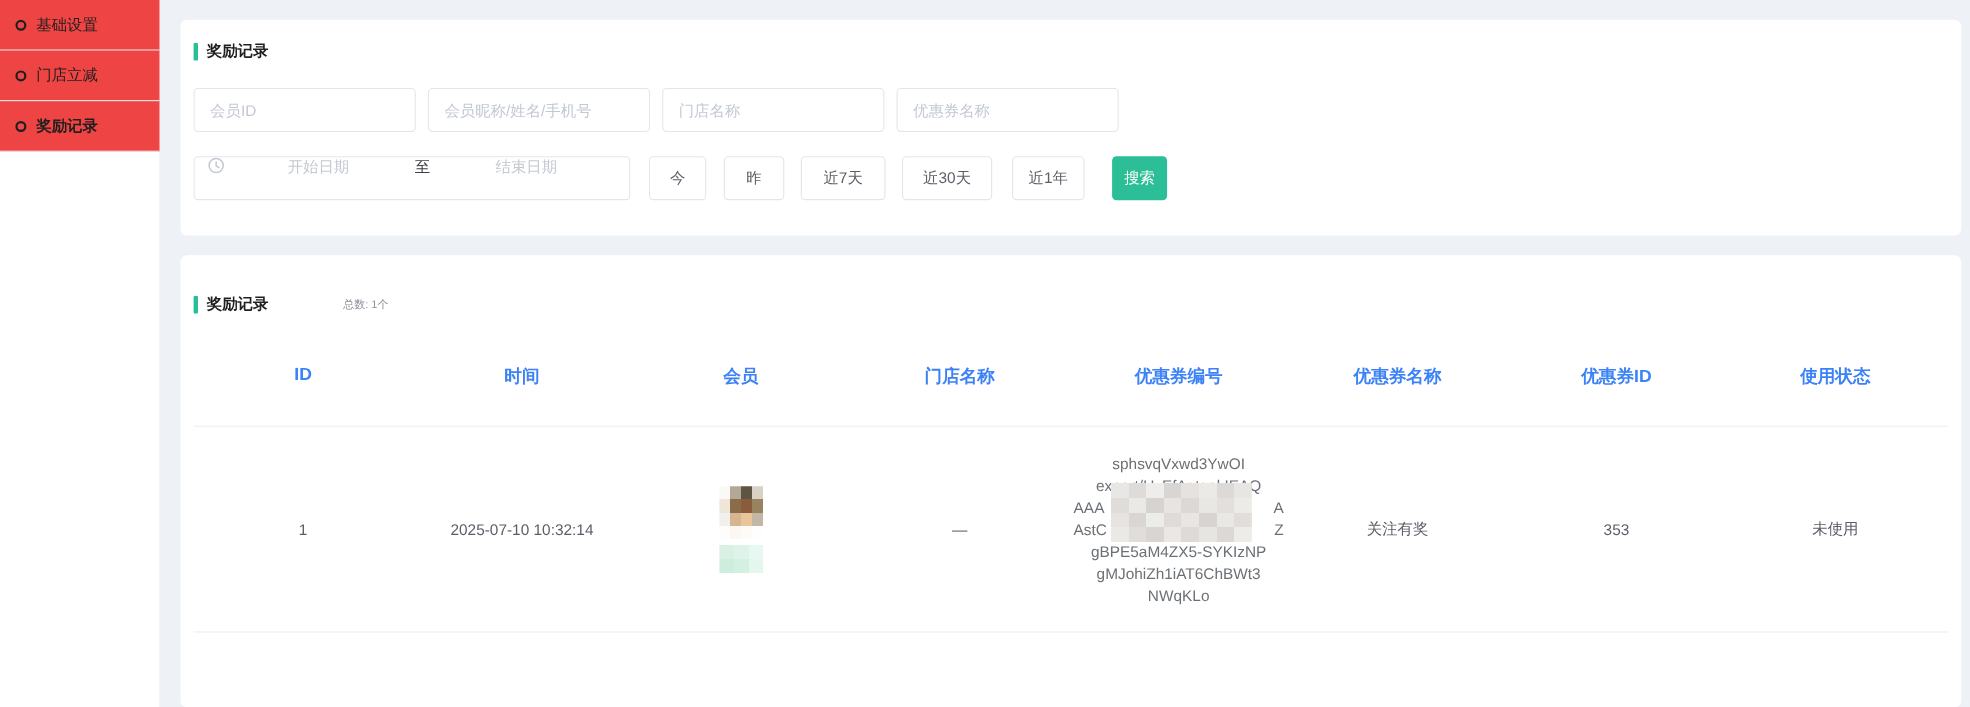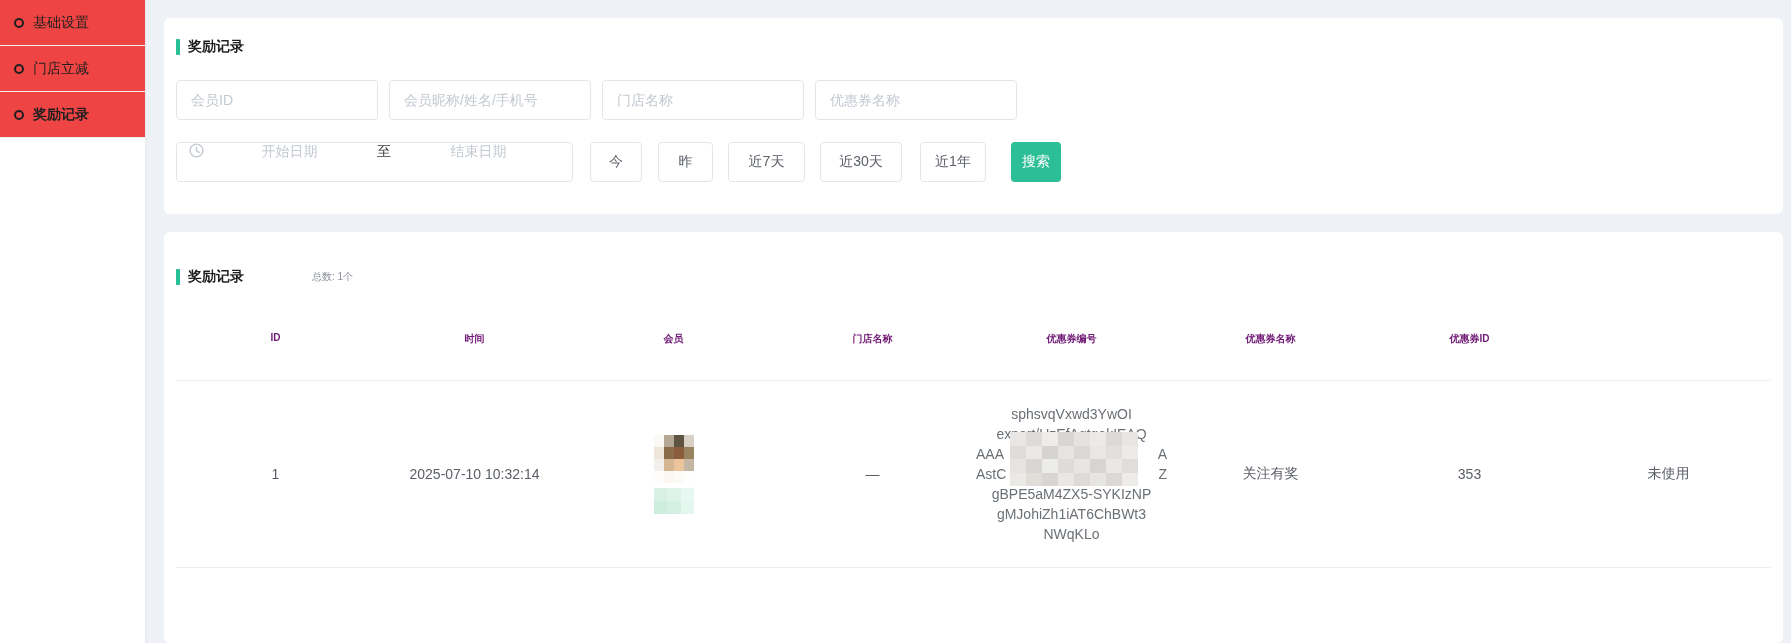--- a/index.html
+++ b/index.html
@@ -72,21 +72,21 @@
   .search-btn {
     margin-left:25px; width:50px; height:40px; border:none; border-radius:4px;
     background:#2cbe96; color:#ffffff; font-size:14px; cursor:pointer;
     font-family:"Liberation Sans","DejaVu Sans",sans-serif;
   }
   
   .grid-table { margin-top:28px; width:1595px; }
   .g-head, .g-row { display:flex; }
   .g-cell { width:199px; text-align:center; }
   .g-head .g-cell {
-    font-size:10px; font-weight:bold; color:#701a75; padding:18px 0 34px 0;
+    font-size:16px; font-weight:bold; color:#3b82f6; padding:18px 0 34px 0;
   }
   .g-head { border-bottom:1px solid #ebeef5; }
   .g-row { border-bottom:1px solid #ebeef5; min-height:187px; align-items:center; }
   .g-row .g-cell { font-size:14px; color:#5a5e66; }
   .member-cell { display:flex; flex-direction:column; align-items:center; gap:5px; }
   .jump-cell { position:relative; width:199px; padding:0 2px; }
   .jump-line { font-size:14px; line-height:20px; color:#6b7075; text-align:center;
     white-space:nowrap; overflow:hidden; }
   .jump-line.split { display:flex; justify-content:space-between; padding:0 2px; }
   .redaction {
@@ -157,20 +157,21 @@
 
     <div class="grid-table">
       <div class="g-head">
         <div class="g-cell">ID</div>
         <div class="g-cell">时间</div>
         <div class="g-cell">会员</div>
         <div class="g-cell">门店名称</div>
         <div class="g-cell">优惠券编号</div>
         <div class="g-cell">优惠券名称</div>
         <div class="g-cell">优惠券ID</div>
+        <div class="g-cell">使用状态</div>
       </div>
 
       <div class="g-row">
         <div class="g-cell">1</div>
         <div class="g-cell">2025-07-10 10:32:14</div>
         <div class="g-cell">
           <div class="member-cell">
 
             <svg class="pix" width="40" height="48" viewBox="0 0 4 4" preserveAspectRatio="none" shape-rendering="crispEdges">
               <rect x="0" y="0" width="1" height="1" fill="#fbf9f6"></rect>

